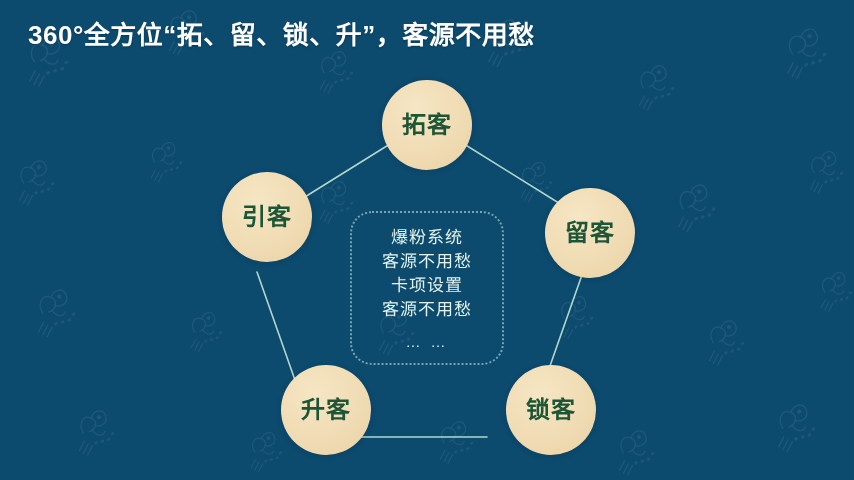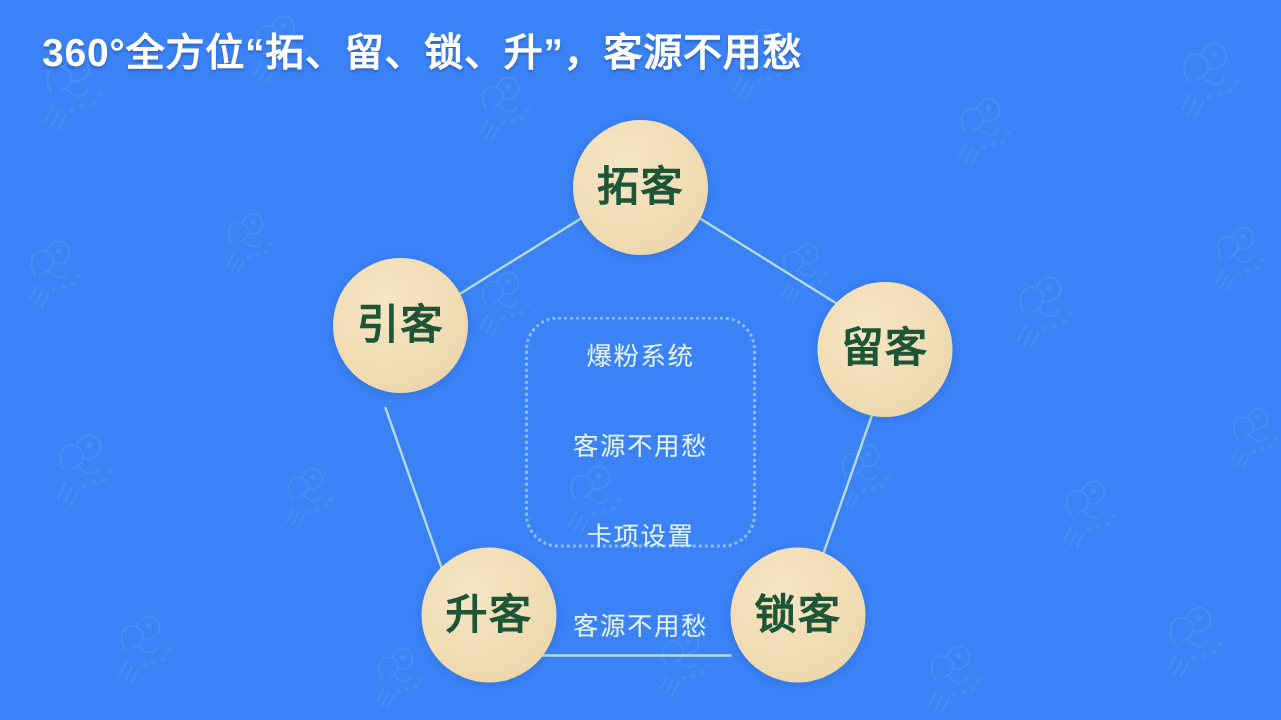--- a/index.html
+++ b/index.html
@@ -6,21 +6,21 @@
   html, body {
     margin: 0;
     padding: 0;
     background: #0b5c4f;
   }
   #stage {
     position: relative;
     width: 854px;
     height: 480px;
     overflow: hidden;
-    background: #3b82f6;
+    background: #0c4a6e;
     font-family: "Liberation Sans", "DejaVu Sans", sans-serif;
     -webkit-font-smoothing: antialiased;
   }
 
   
   #watermarks {
     position: absolute;
     inset: 0;
     pointer-events: none;
     opacity: 1;
@@ -67,21 +67,20 @@
     height: 154px;
     box-sizing: border-box;
     border: 2px dotted rgba(210, 240, 228, 0.55);
     border-radius: 22px;
     z-index: 3;
     display: flex;
     flex-direction: column;
     align-items: center;
     justify-content: flex-start;
     padding-top: 13px;
-    gap: 36px;
   }
   .panel-line {
     color: #e4f3ec;
     font-size: 17px;
     line-height: 24px;
     letter-spacing: 1px;
     font-weight: 500;
     white-space: nowrap;
   }
   .panel-line.ellipsis {
@@ -99,32 +98,32 @@
     border-radius: 50%;
     background: radial-gradient(circle at 38% 32%, #f6e6c4 0%, #f0dcb4 55%, #e9d2a4 100%);
     z-index: 4;
     display: flex;
     align-items: center;
     justify-content: center;
     box-shadow: 0 1px 6px rgba(0,0,0,0.12);
   }
   .node-label {
     color: #1d5536;
-    font-size: 28px;
+    font-size: 24px;
     font-weight: bold;
     letter-spacing: 1px;
     line-height: 1;
     white-space: nowrap;
   }
 
   #node-top    { left: 382px; top: 80px; }
   #node-right  { left: 545px; top: 188px; font-family: Liberation Serif, serif; }
   #node-left   { left: 222px; top: 172px; }
   #node-bl     { left: 281px; top: 365px; text-align: center; }
-  #node-br     { left: 487px; top: 365px; }
+  #node-br     { left: 506px; top: 365px; }
 </style>
 </head>
 <body>
 
 <div id="stage">
 
   <div id="watermarks">
     <div class="wm" style="left:12px;  top:28px;  transform:rotate(-32deg) scale(1.0);">
         <svg viewBox="0 0 70 52" xmlns="http://www.w3.org/2000/svg">
           <g fill="none" stroke="#dff2ea" stroke-width="1.4" stroke-linecap="round">

